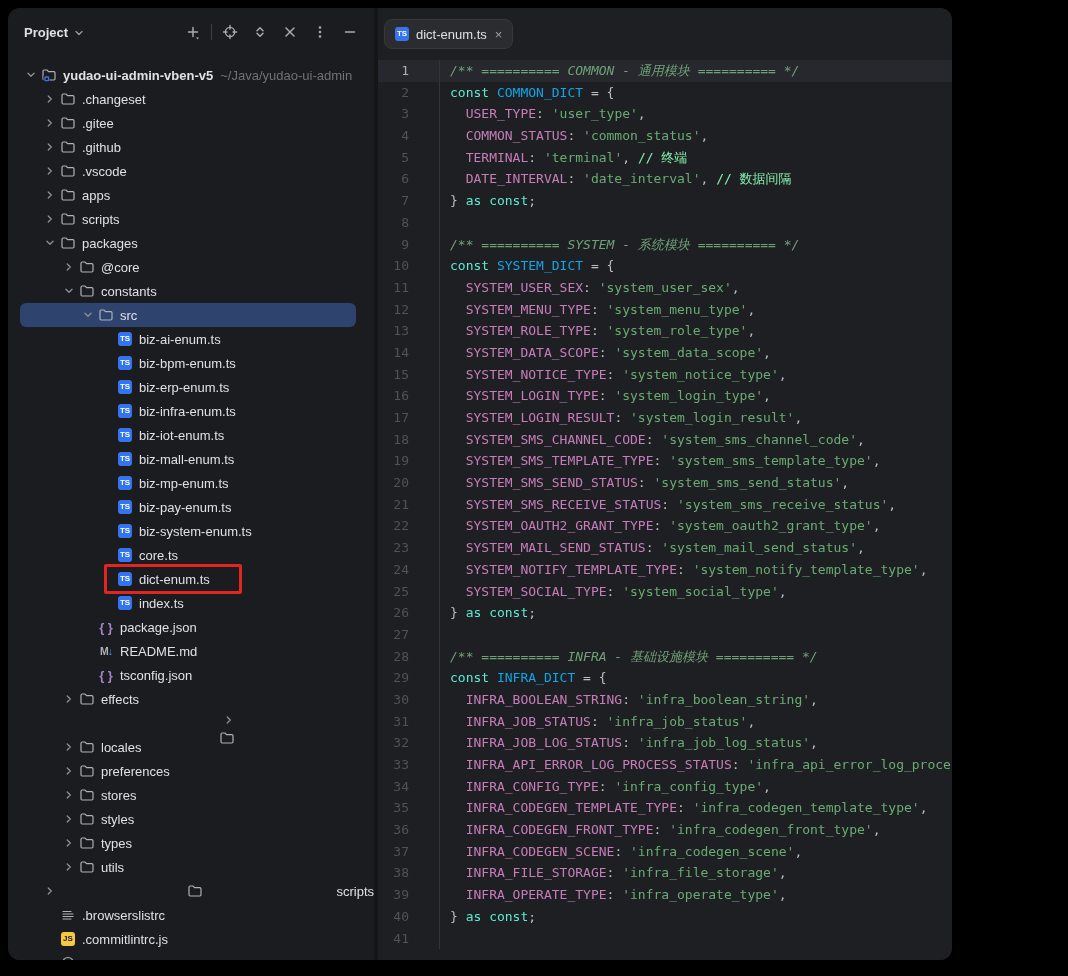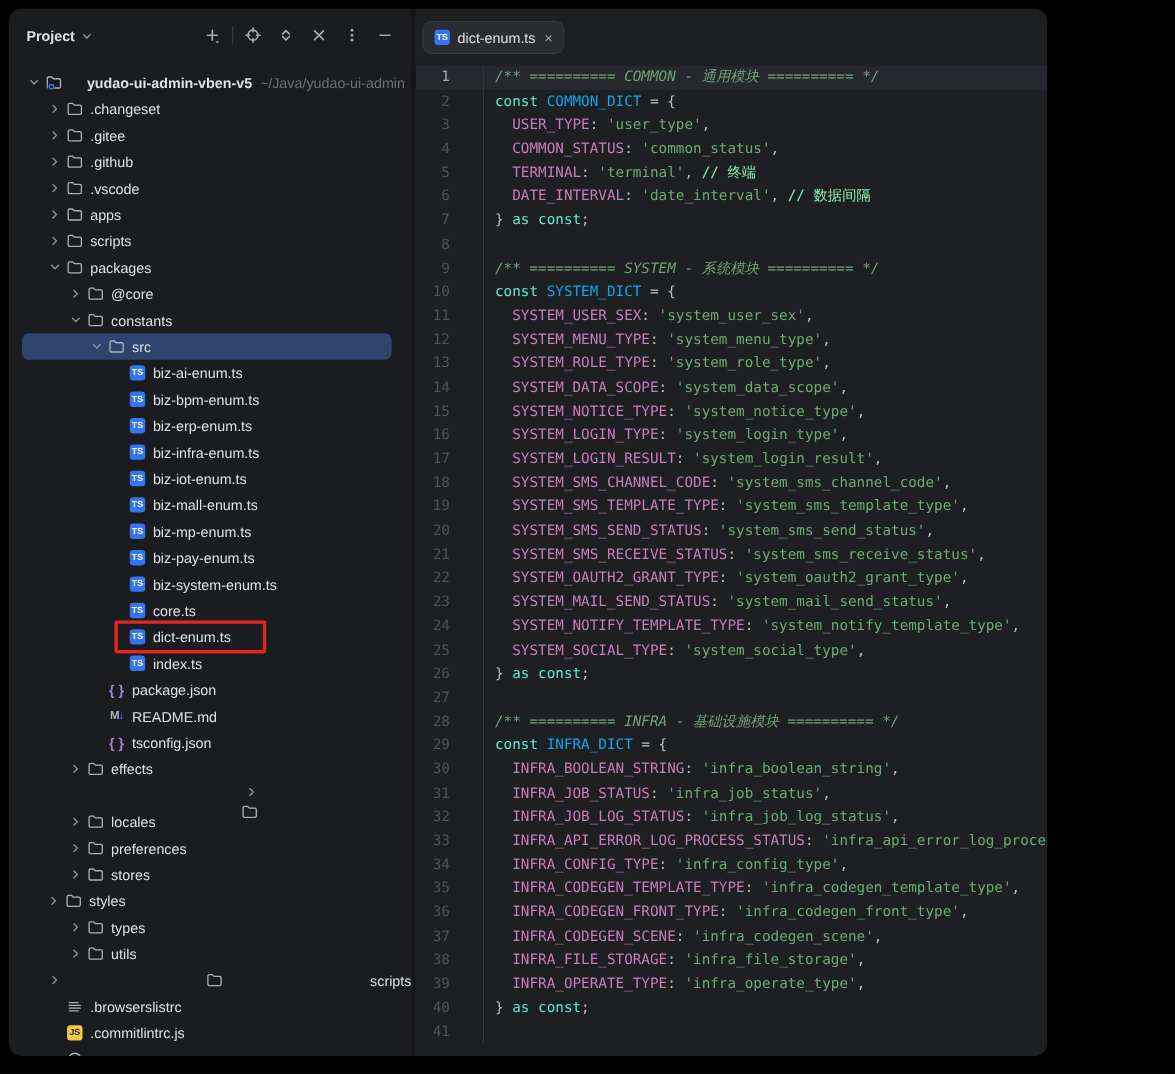--- a/index.html
+++ b/index.html
@@ -21,21 +21,21 @@
   .row { height:24px; display:flex; align-items:center; white-space:nowrap; position:relative;
     font-size:13px; color:#DFE1E5; cursor:pointer; }
   .row > * { position:relative; }
   .row.selected::before { content:""; position:absolute; left:12px; right:18px; top:0; bottom:0;
     background:#2E436E; border-radius:6px; }
   .row.annotated::after { content:""; position:absolute; left:96px; width:132px; top:-3px; bottom:-3px;
     border:3px solid #E2261F; border-radius:2px; }
   .chev { width:18px; height:18px; flex:0 0 18px; display:flex; align-items:center; justify-content:center; }
   .t-icon { width:18px; height:18px; flex:0 0 18px; display:flex; align-items:center; justify-content:center; margin-right:5px; }
   .label { overflow:hidden; }
-  .label.bold { font-weight:700;margin-left:16px; }
+  .label.bold { font-weight:700; }
   .path-suffix { color:#6E7178; margin-left:7px; overflow:hidden; }
   .badge { width:14px; height:14px; border-radius:3px; font-size:8px; font-weight:700;
     display:flex; align-items:center; justify-content:center; line-height:1;
     font-family:"Liberation Sans", sans-serif; }
   .badge.ts { background:#3574F0; color:#fff; }
   .badge.js { background:#F5C943; color:#1E1F22; }
   .glyph-json { color:#A683CE; font-weight:700; font-size:13px; }
   .glyph-md { font-weight:700; font-size:10.5px; color:#AEB1B8; letter-spacing:-1px; }
   .glyph-md .arrow { color:#4C8DFF; }
 
@@ -424,21 +424,21 @@
               <path d="M6 4.5 L9.5 8 L6 11.5" fill="none" stroke="#8C8F96" stroke-width="1.5" stroke-linecap="round" stroke-linejoin="round"></path>
             </svg>
           </span>
           <span class="t-icon">
             <svg width="16" height="16" viewBox="0 0 16 16" fill="none">
               <path d="M2 4.2 C2 3.55 2.5 3 3.2 3 H6 L7.6 4.6 H12.8 C13.5 4.6 14 5.15 14 5.8 V11.8 C14 12.45 13.5 13 12.8 13 H3.2 C2.5 13 2 12.45 2 11.8 Z" stroke="#AEB1B8" stroke-width="1.2" fill="none"></path>
             </svg>
           </span>
           <span class="label">stores</span>
         </div>
-        <div class="row" style="padding-left: 32px;">
+        <div class="row" style="padding-left: 52px;">
           <span class="chev">
             <svg width="14" height="14" viewBox="0 0 16 16">
               <path d="M6 4.5 L9.5 8 L6 11.5" fill="none" stroke="#8C8F96" stroke-width="1.5" stroke-linecap="round" stroke-linejoin="round"></path>
             </svg>
           </span>
           <span class="t-icon">
             <svg width="16" height="16" viewBox="0 0 16 16" fill="none">
               <path d="M2 4.2 C2 3.55 2.5 3 3.2 3 H6 L7.6 4.6 H12.8 C13.5 4.6 14 5.15 14 5.8 V11.8 C14 12.45 13.5 13 12.8 13 H3.2 C2.5 13 2 12.45 2 11.8 Z" stroke="#AEB1B8" stroke-width="1.2" fill="none"></path>
             </svg>
           </span>

